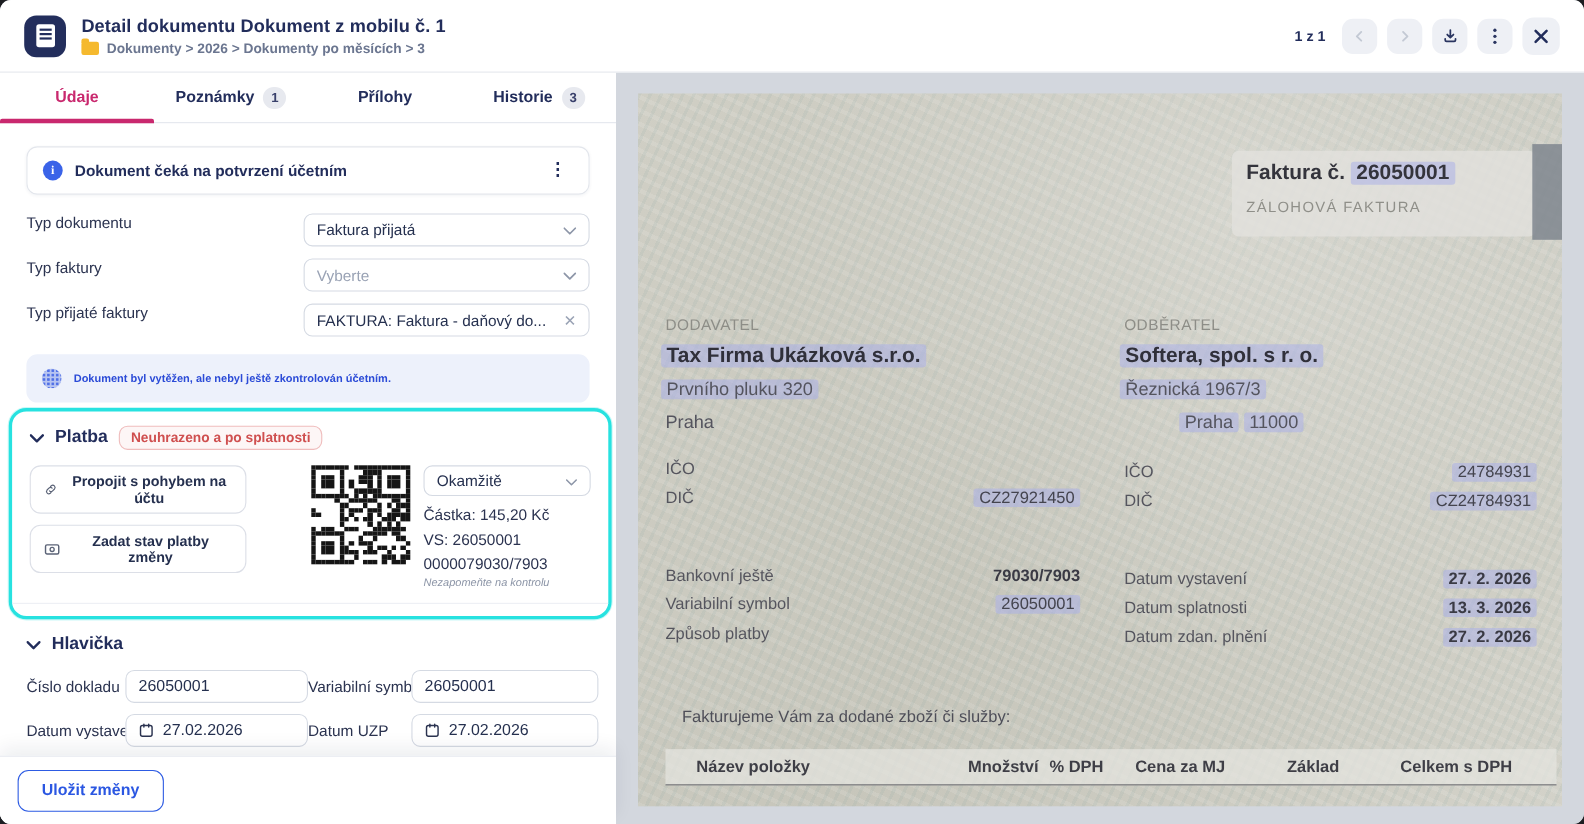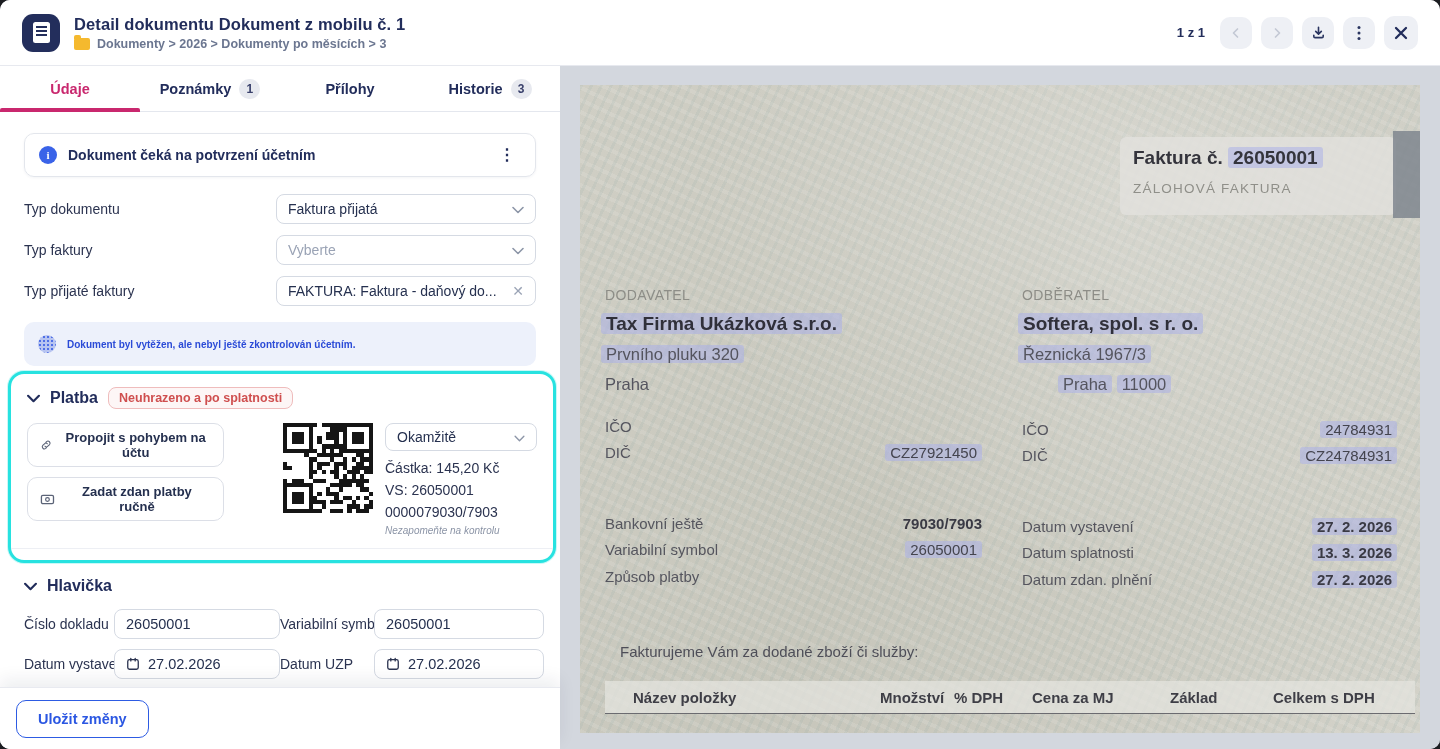--- a/index.html
+++ b/index.html
@@ -42,21 +42,21 @@
 
   .status-card { margin:0 8px; border:1px solid #e3e6ec; border-radius:10px; height:44px; display:flex; align-items:center;
                  padding:0 14px; gap:11px; box-shadow:0 1px 3px rgba(25,35,70,.05); }
   .info-dot { width:18px; height:18px; border-radius:50%; background:#3a63e8; color:#fff; font-size:11px; font-weight:bold;
               display:flex; align-items:center; justify-content:center; flex:0 0 auto; font-family:"Liberation Serif",serif; }
   .status-text { font-size:14px; font-weight:bold; color:#222d5b; }
   .kebab { margin-left:auto; color:#222d5b; font-size:16px; font-weight:bold; letter-spacing:0; line-height:1;
            background:none; border:none; cursor:pointer; padding:4px 6px; }
 
   .form-rows { margin:17px 8px 0; display:flex; flex-direction:column; gap:11px; }
-  .form-row { display:flex; align-items:center; }
+  .form-row { display:flex; align-items:flex-start; }
   .form-label { font-size:14px; color:#2b3350; }
   .select { margin-left:auto; width:260px; height:30px; border:1px solid #d5dae3; border-radius:8px; background:#fff;
             display:flex; align-items:center; padding:0 11px; font-size:14px; color:#25304f; cursor:pointer; }
   .select .sel-text { flex:1; white-space:nowrap; overflow:hidden; }
   .select .chev { color:#8d96a8; flex:0 0 auto; }
   .select .placeholder { color:#9aa3b5; }
   .clear-x { color:#9aa3b5; font-size:14px; flex:0 0 auto; }
 
   .banner { margin:16px 8px 0; background:#edf1fb; border-radius:10px; height:44px; display:flex; align-items:center;
             gap:11px; padding:0 14px; }
@@ -248,21 +248,21 @@
               <svg width="14" height="14" viewBox="0 0 16 16">
                   <path d="M6.4 9.6a2.7 2.7 0 0 0 3.8 0l2.2-2.2a2.7 2.7 0 0 0-3.8-3.8l-1 1M9.6 6.4a2.7 2.7 0 0 0-3.8 0L3.6 8.6a2.7 2.7 0 0 0 3.8 3.8l1-1" fill="none" stroke="currentColor" stroke-width="1.4" stroke-linecap="round"></path>
                 </svg>
               <span>Propojit s pohybem na účtu</span>
             </button>
             <button class="pill-btn">
               <svg width="15" height="13" viewBox="0 0 16 14">
                   <rect x="1.5" y="2.5" width="13" height="9" rx="1.5" fill="none" stroke="currentColor" stroke-width="1.4"></rect>
                   <circle cx="8" cy="7" r="2" fill="none" stroke="currentColor" stroke-width="1.3"></circle>
                 </svg>
-              <span>Zadat zdan platby ručně</span>
+              <span>Zadat stav platby změny</span>
             </button>
           </div>
           <div class="qr">
               <i style="left:0.0px;top:0.0px;width:4.3px;height:4.3px"></i>
               <i style="left:4.3px;top:0.0px;width:4.3px;height:4.3px"></i>
               <i style="left:8.6px;top:0.0px;width:4.3px;height:4.3px"></i>
               <i style="left:12.9px;top:0.0px;width:4.3px;height:4.3px"></i>
               <i style="left:17.1px;top:0.0px;width:4.3px;height:4.3px"></i>
               <i style="left:21.4px;top:0.0px;width:4.3px;height:4.3px"></i>
               <i style="left:25.7px;top:0.0px;width:4.3px;height:4.3px"></i>
@@ -590,21 +590,21 @@
       <div class="scroll-thumb"></div>
 
       <div class="abs inv-caption" style="left:25px; top:202px;">DODAVATEL</div>
       <div class="abs inv-name" style="left:21px; top:228px;"><span class="hl">Tax Firma Ukázková s.r.o.</span></div>
       <div class="abs inv-line" style="left:21px; top:260px;"><span class="hl">Prvního pluku 320</span></div>
       <div class="abs inv-line" style="left:25px; top:290px;">Praha</div>
 
       <div class="abs inv-caption" style="left:442px; top:202px;">ODBĚRATEL</div>
       <div class="abs inv-name" style="left:438px; top:228px;"><span class="hl">Softera, spol. s r. o.</span></div>
       <div class="abs inv-line" style="left:438px; top:260px;"><span class="hl">Řeznická 1967/3</span></div>
-      <div class="abs inv-line" style="left:438px; top:290px;padding-left:40px;"><span class="hl">Praha</span> <span class="hl">11000</span></div>
+      <div class="abs inv-line" style="left:452px; top:290px;padding-left:40px;"><span class="hl">Praha</span> <span class="hl">11000</span></div>
 
       <div class="abs inv-kv-label" style="left:25px; top:333px;">IČO</div>
       <div class="abs inv-kv-label" style="left:25px; top:359px;">DIČ</div>
       <div class="abs inv-kv-val" style="left:25px; top:359px; width:377px;"><span class="hl">CZ27921450</span></div>
 
       <div class="abs inv-kv-label" style="left:442px; top:336px;">IČO</div>
       <div class="abs inv-kv-val" style="left:442px; top:336px; width:375px;"><span class="hl">24784931</span></div>
       <div class="abs inv-kv-label" style="left:442px; top:362px;">DIČ</div>
       <div class="abs inv-kv-val" style="left:442px; top:362px; width:375px;"><span class="hl">CZ24784931</span></div>
 

